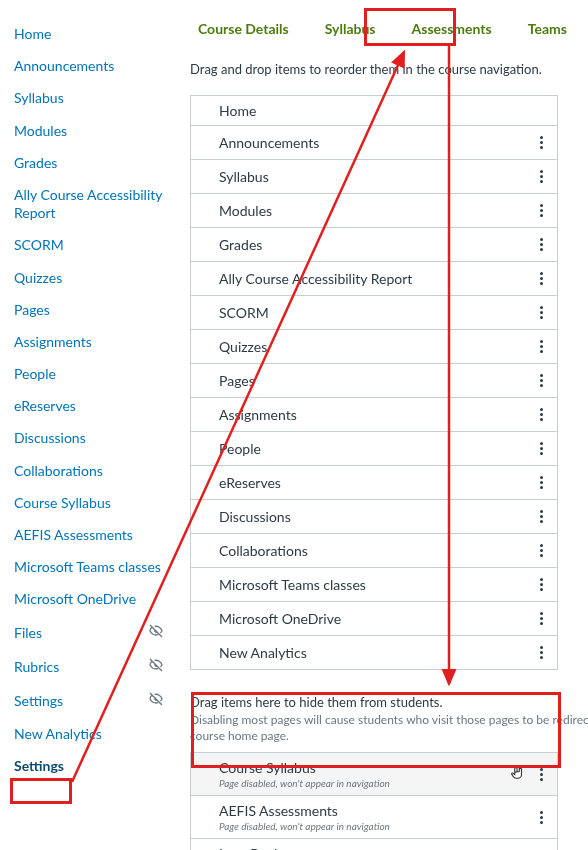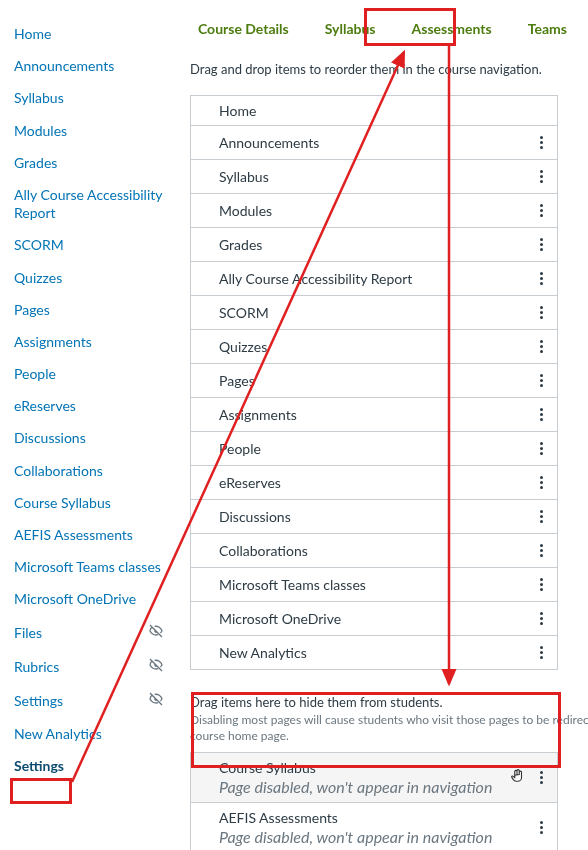--- a/index.html
+++ b/index.html
@@ -77,21 +77,21 @@
       padding: 6px 10px 6px 28px;
       display: flex;
       align-items: center;
       justify-content: space-between;
       background: #fff;
       min-height: 30px;
     }
     .nav-item.hovered { background: #f5f5f5; }
     .nav-item .title { font-size: 14px; color: #2d3b45; }
     .nav-item .sub {
-      font-size: 16px;
+      font-size: 10px;
       font-style: italic;
       color: #6b7780;
       margin-top: 1px;
     }
     .item-left { flex: 1; }
     .item-right {
       display: flex;
       align-items: center;
       gap: 10px;
     }

